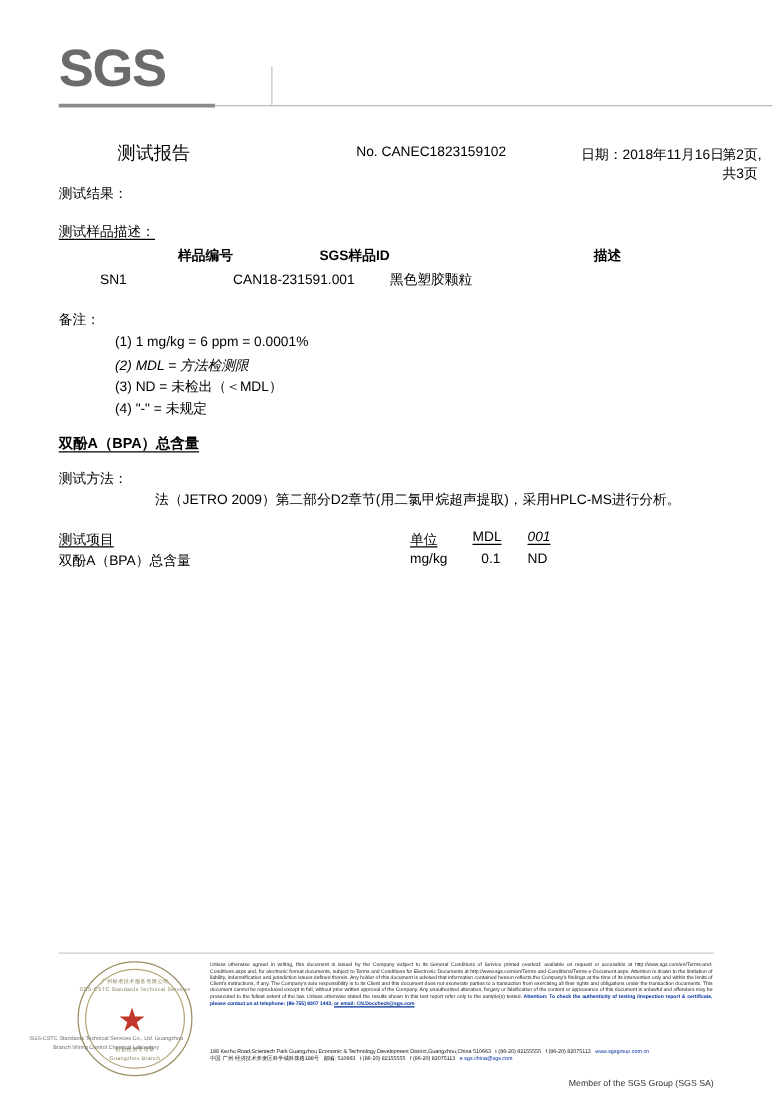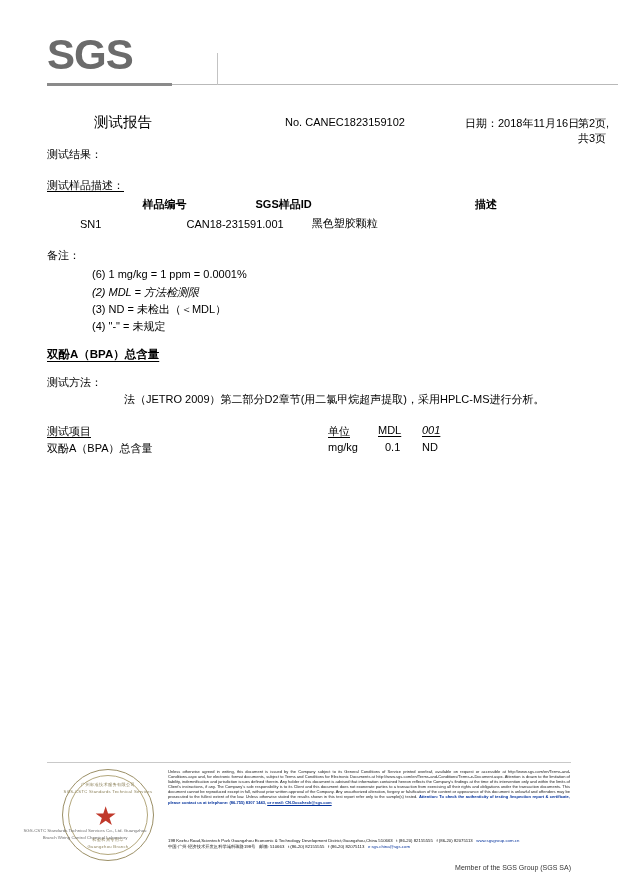--- a/index.html
+++ b/index.html
@@ -369,21 +369,21 @@
     <tbody>
       <tr>
         <td class="col-no">SN1</td>
         <td class="col-id">CAN18-231591.001</td>
         <td class="col-desc">黑色塑胶颗粒</td>
       </tr>
     </tbody>
   </table>
 
   <div class="line remarks-label">备注：</div>
-  <div class="line remark r1">(6) 1 mg/kg = 1 ppm = 0.0001%</div>
+  <div class="line remark r1">(1) 1 mg/kg = 6 ppm = 0.0001%</div>
   <div class="line remark r2">(2) MDL = 方法检测限</div>
   <div class="line remark r3">(3) ND = 未检出（＜MDL）</div>
   <div class="line remark r4">(4) "-" = 未规定</div>
 
   <div class="section-title">双酚A（BPA）总含量</div>
   <div class="method-label">测试方法：</div>
   <div class="method-l2">法（JETRO 2009）第二部分D2章节(用二氯甲烷超声提取)，采用HPLC-MS进行分析。</div>
 
   <div class="res-head">
     <span class="h-item">测试项目</span>

